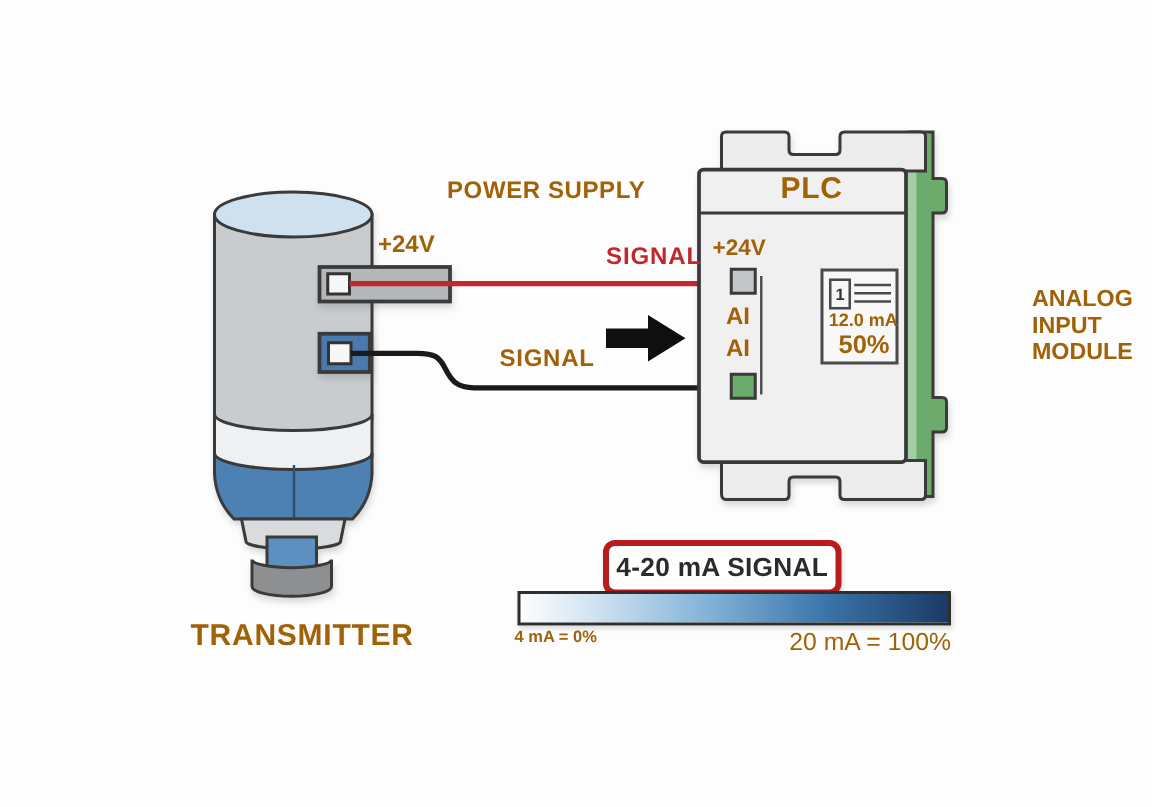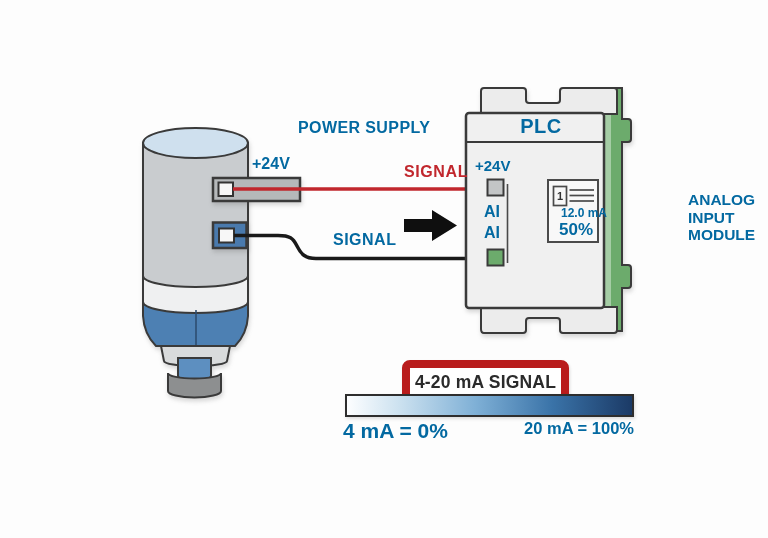--- a/index.html
+++ b/index.html
@@ -2,48 +2,48 @@
 <html><head>
 <meta charset="utf-8">
 <style>
   html,body{margin:0;padding:0;background:#fff;}
   .stage{
     position:relative;width:768px;height:538px;background:#fdfdfd;overflow:hidden;
     font-family:"Liberation Sans",sans-serif;color:#2b2b2b;
   }
   svg{position:absolute;left:0;top:0;}
   .soft{filter:drop-shadow(1px 3px 2px rgba(80,80,80,0.22));}
-  .lbl{position:absolute;white-space:nowrap;color:#0369a1;}
+  .lbl{position:absolute;white-space:nowrap;color:#a16207;}
   .lbl-power{left:298px;top:119px;font-size:16px;font-weight:600;letter-spacing:.4px;}
   .lbl-t24v{left:252px;top:155px;font-size:16px;font-weight:700;}
   .lbl-sigred{left:404px;top:163px;font-size:16px;font-weight:700;letter-spacing:.6px;color:#c1272d;}
   .lbl-sigblk{left:333px;top:231px;font-size:16px;font-weight:600;letter-spacing:.5px;}
   .lbl-plc{left:466px;top:115px;width:150px;text-align:center;font-size:20px;font-weight:700;letter-spacing:.5px;}
   .lbl-p24v{left:475px;top:157px;font-size:15px;font-weight:700;}
   .lbl-ai1{left:484px;top:203px;font-size:16px;font-weight:700;}
   .lbl-ai2{left:484px;top:224px;font-size:16px;font-weight:700;}
-  .lbl-ma{left:548px;top:206px;width:72px;text-align:center;font-size:12px;font-weight:600;}
+  .lbl-ma{left:548px;top:206px;width:55px;text-align:center;font-size:12px;font-weight:600;}
   .lbl-pct{left:548px;top:220px;width:45px;text-align:right;font-size:17px;font-weight:600;}
   .lbl-module{left:640px;top:191px;font-size:15.5px;font-weight:600;line-height:17.5px;white-space:pre-line;margin-left:48px;}
   .lbl-transmitter{left:127px;top:413px;font-size:20px;font-weight:700;letter-spacing:.5px;}
   .scale-title{
     position:absolute;left:402px;top:360px;width:151px;height:29px;
-    background:#ffffff;border:8px solid #b91c1c;border-radius:8px;
+    background:#ffffff;border:4px solid #b91c1c;border-radius:8px;
     display:flex;align-items:center;justify-content:center;
     font-size:17.5px;font-weight:600;letter-spacing:.2px;
     box-shadow:1px 2px 3px rgba(80,80,80,0.18);
   }
   .gradient-bar{
     position:absolute;left:345px;top:394px;width:285px;height:19px;
     border:2px solid #2e2e2e;
     background:linear-gradient(90deg,#fdfeff 0%,#cde2f0 18%,#7fb0d6 45%,#3a73a8 72%,#1b3a66 100%);
     box-shadow:1px 2px 3px rgba(80,80,80,0.18);
   }
-  .lbl-min{left:343px;top:419px;font-size:21px;font-weight:600;}
-  .lbl-max{left:495px;top:419px;width:139px;text-align:right;font-size:16.5px;font-weight:700;}
+  .lbl-min{left:343px;top:419px;font-size:11px;font-weight:600;}
+  .lbl-max{left:495px;top:419px;width:139px;text-align:right;font-size:16.5px;font-weight:400;}
 </style>
 </head>
 <body>
 
 <div class="stage">
 
   <svg width="768" height="538" viewBox="0 0 768 538">
 
     <g class="soft">
       <path d="M143,143 L143,279 A52.5,11 0 0 0 248,279 L248,143 Z" fill="#c9cccf" stroke="#3a3a3a" stroke-width="2"></path>
@@ -100,20 +100,21 @@
   <div class="lbl lbl-sigblk">SIGNAL</div>
   <div class="lbl lbl-plc">PLC</div>
   <div class="lbl lbl-p24v">+24V</div>
   <div class="lbl lbl-ai1">AI</div>
   <div class="lbl lbl-ai2">AI</div>
   <div class="lbl lbl-ma">12.0 mA</div>
   <div class="lbl lbl-pct">50%</div>
   <div class="lbl lbl-module">ANALOG
 INPUT
 MODULE</div>
+  <div class="lbl lbl-transmitter">TRANSMITTER</div>
 
   <div class="scale-title">
     <span>4-20 mA SIGNAL</span>
   </div>
   <div class="gradient-bar"></div>
   <div class="lbl lbl-min">4 mA = 0%</div>
   <div class="lbl lbl-max">20 mA = 100%</div>
 
 </div>
 

